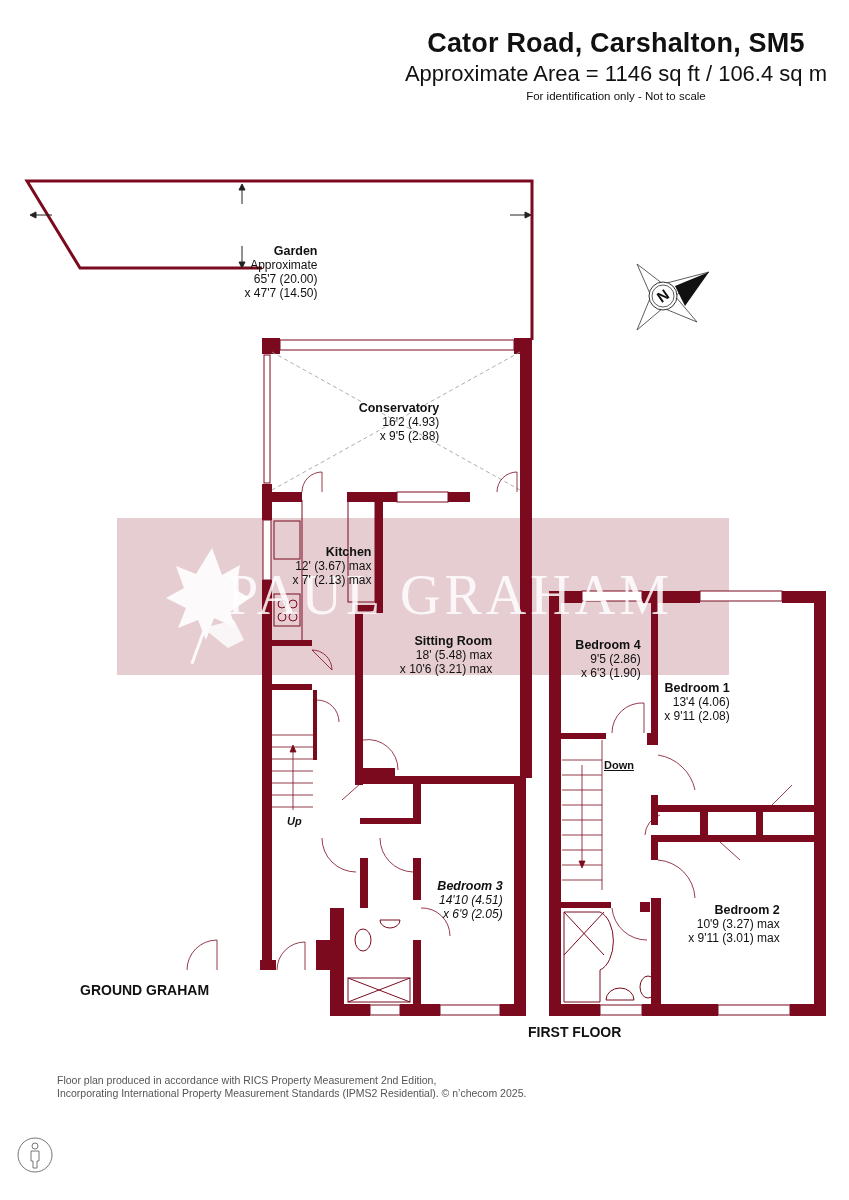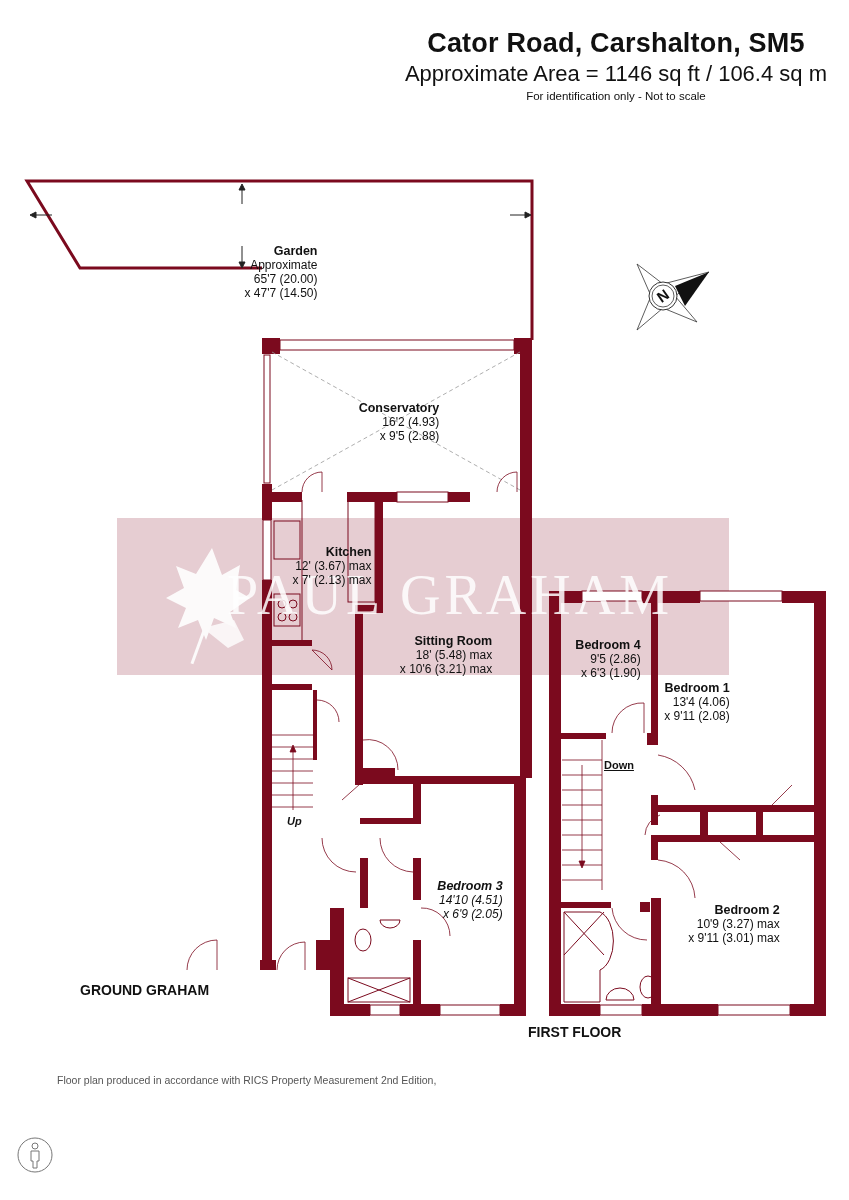--- a/index.html
+++ b/index.html
@@ -269,13 +269,14 @@
 <div class="room-label" style="left:734px;top:903px;">
   <div class="rn">Bedroom 2</div>
   <div>10'9 (3.27) max</div>
   <div>x 9'11 (3.01) max</div>
 </div>
 <div class="small-label" style="left:604px;top:759px;text-decoration:underline;">Down</div>
 <div class="floor-label" style="left:528px;top:1024px;">FIRST FLOOR</div>
 
 <div class="footer">
   <div>Floor plan produced in accordance with RICS Property Measurement 2nd Edition,</div>
+  <div>Incorporating International Property Measurement Standards (IPMS2 Residential).   © n’checom 2025.</div>
 </div>
 
 </body></html>

